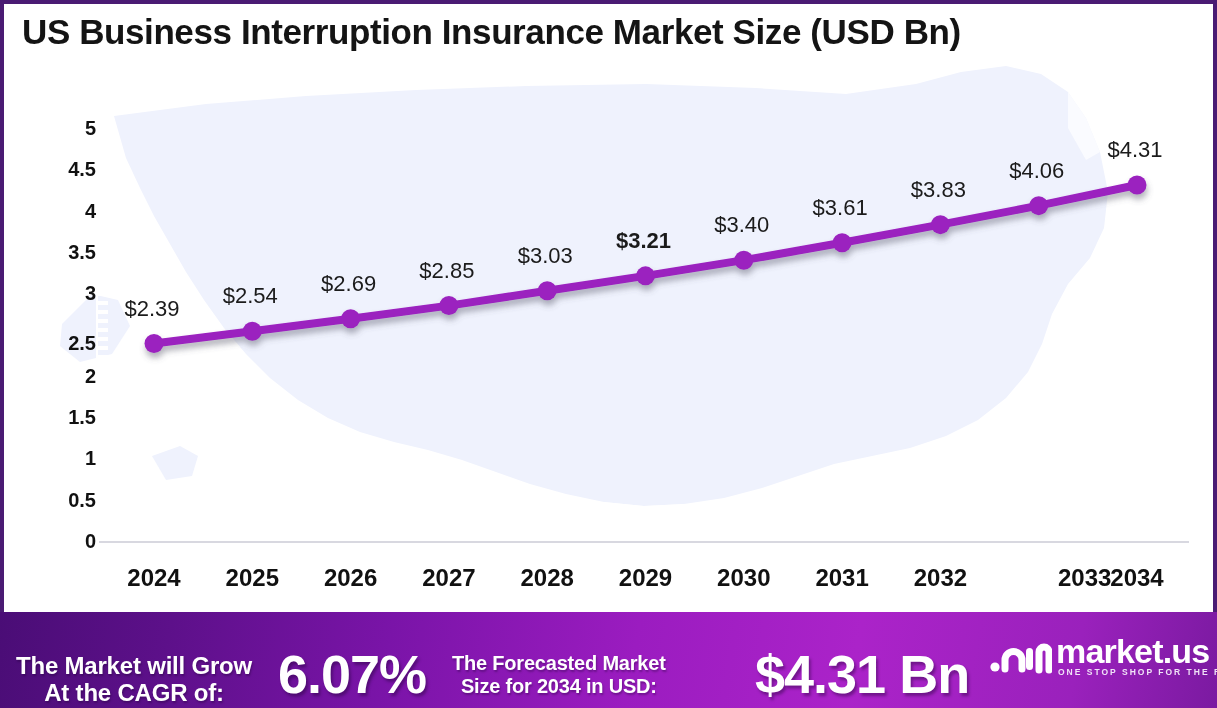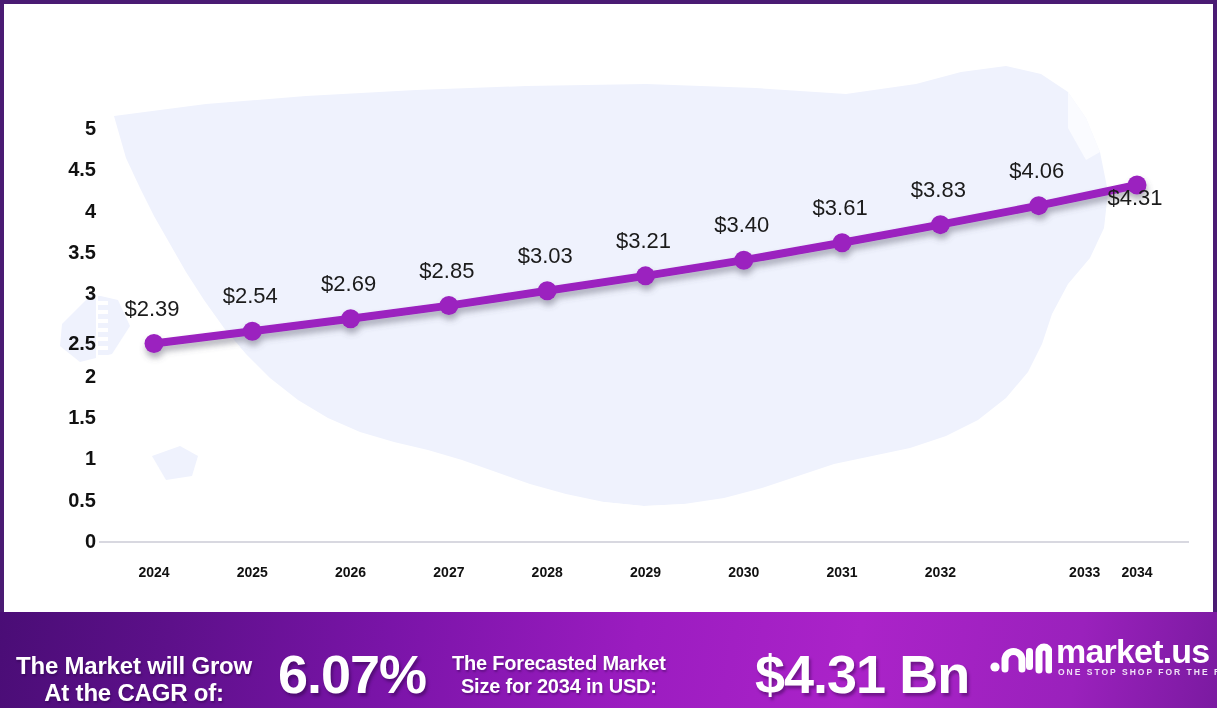--- a/index.html
+++ b/index.html
@@ -77,21 +77,21 @@
 
   .x-labels {
     position: absolute;
     left: 0; top: 560px;
     width: 1209px; height: 40px;
     z-index: 5;
   }
   .x-label {
     position: absolute;
     transform: translateX(-50%);
-    font-size: 14px;
+    font-size: 24px;
     font-weight: 700;
     color: #111111;
     white-space: nowrap;
   }
 
   .axis-line {
     position: absolute;
     left: 95px; top: 537px;
     width: 1090px; height: 2px;
     background: #d8d8e0;
@@ -209,20 +209,21 @@
           L474,452 L440,440 L406,428 L372,418 L338,410 L304,400 L272,386
           L242,368 L214,346 L190,322 L168,296 L148,268 L130,240 L114,212
           L98,184 L84,156 L70,126 Z"></path>
         <path fill="#eff2fd" d="M6,292 L36,262 L62,268 L74,294 L56,322 L24,330 L4,314 Z"></path>
         <path fill="#eff2fd" d="M96,424 L124,414 L142,424 L136,444 L110,448 Z"></path>
         <path fill="#ffffff" opacity="0.85" d="M548,470 L588,474 L628,472 L640,486 L600,494 L556,488 Z"></path>
         <path fill="#ffffff" opacity="0.7" d="M1012,60 L1030,86 L1044,120 L1030,128 L1012,96 Z"></path>
       </svg>
     </div>
 
+    <div class="title">US Business Interruption Insurance Market Size (USD Bn)</div>
 
     <div class="plot">
 
       <div class="tick-rail-edge"></div>
       <div class="tick-rail"></div>
       <div class="axis-line"></div>
 
       <div class="y-labels" id="y-labels">
           <div class="y-label" style="top: 537px;">0</div>
           <div class="y-label" style="top: 495.7px;">0.5</div>
@@ -273,26 +274,26 @@
             </g>
         </g>
       </svg>
 
       <div id="data-labels">
           <div class="data-label" style="left: 148px; top: 317.586px;">$2.39</div>
           <div class="data-label" style="left: 246.3px; top: 305.196px;">$2.54</div>
           <div class="data-label" style="left: 344.6px; top: 292.806px;">$2.69</div>
           <div class="data-label" style="left: 442.9px; top: 279.59px;">$2.85</div>
           <div class="data-label" style="left: 541.2px; top: 264.722px;">$3.03</div>
-          <div class="data-label" style="left: 639.5px; top: 249.854px;">$3.21</div>
+          <div class="data-label" style="left: 639.5px; top: 249.854px; font-weight: bold;">$3.21</div>
           <div class="data-label" style="left: 737.8px; top: 234.16px; text-align: center;">$3.40</div>
           <div class="data-label" style="left: 836.1px; top: 216.814px;">$3.61</div>
           <div class="data-label" style="left: 934.4px; top: 198.642px;">$3.83</div>
           <div class="data-label" style="left: 1032.7px; top: 179.644px;">$4.06</div>
-          <div class="data-label" style="left: 1131px; top: 158.994px; margin-top: 48px;">$4.31</div>
+          <div class="data-label" style="left: 1131px; top: 158.994px;">$4.31</div>
         </div>
     </div>
   </div>
 
   <div class="footer">
     <div class="footer-inner">
       <div class="f-text f-cagr-label">The Market will Grow
 At the CAGR of:</div>
       <div class="f-text f-cagr-value">6.07%</div>
       <div class="f-text f-size-label">The Forecasted Market

